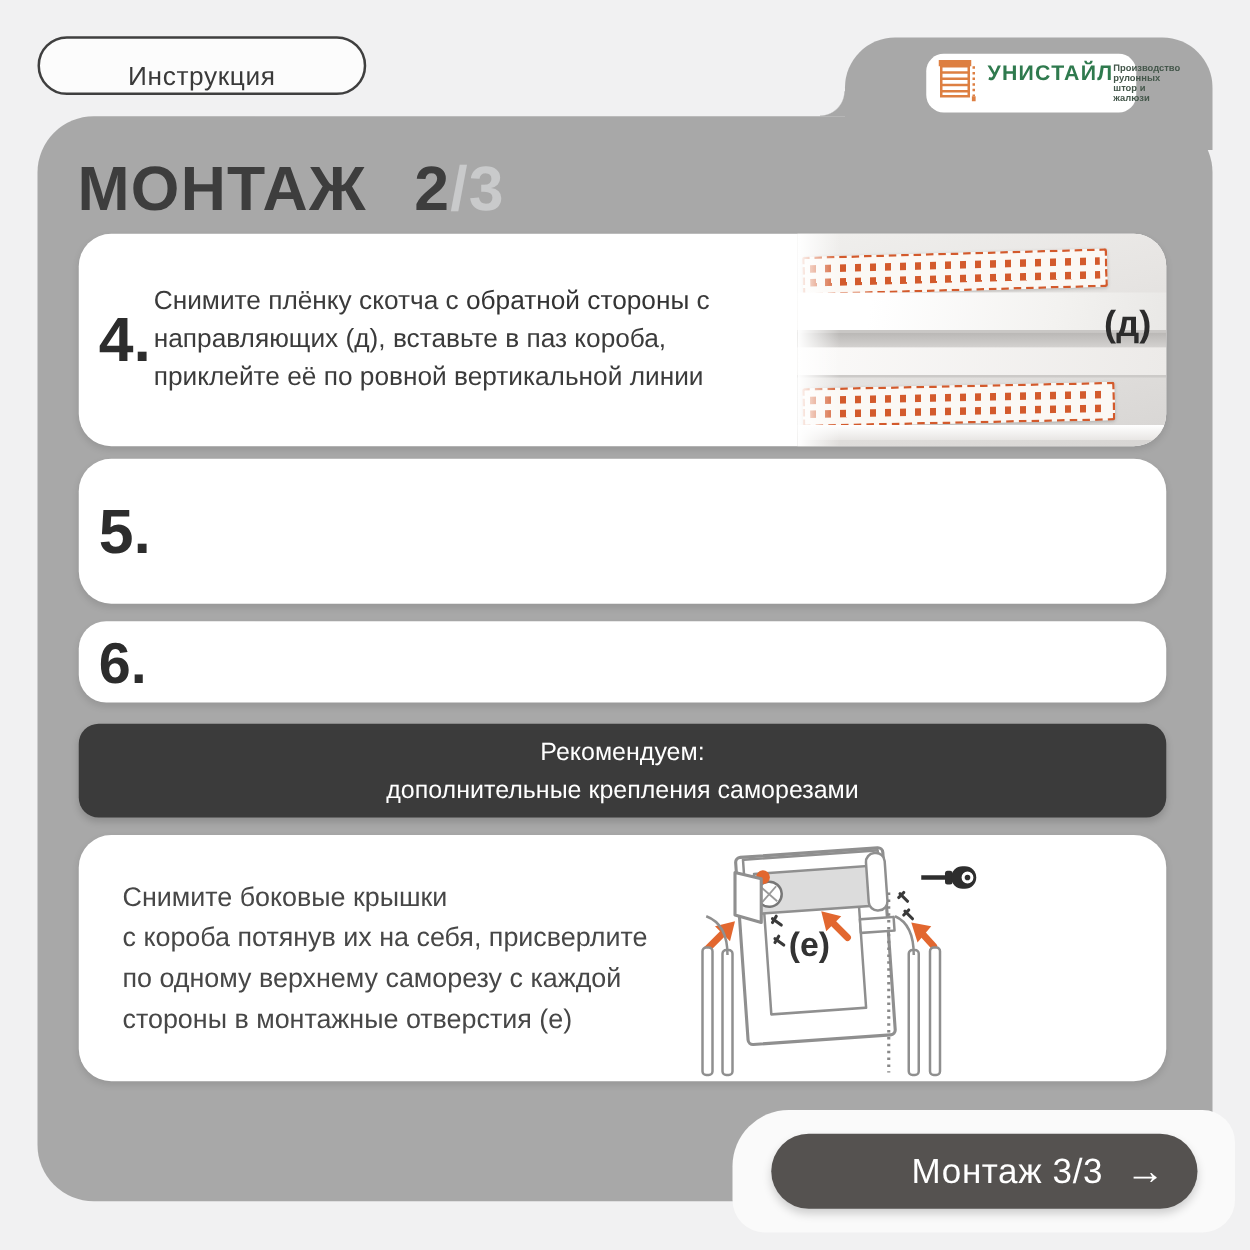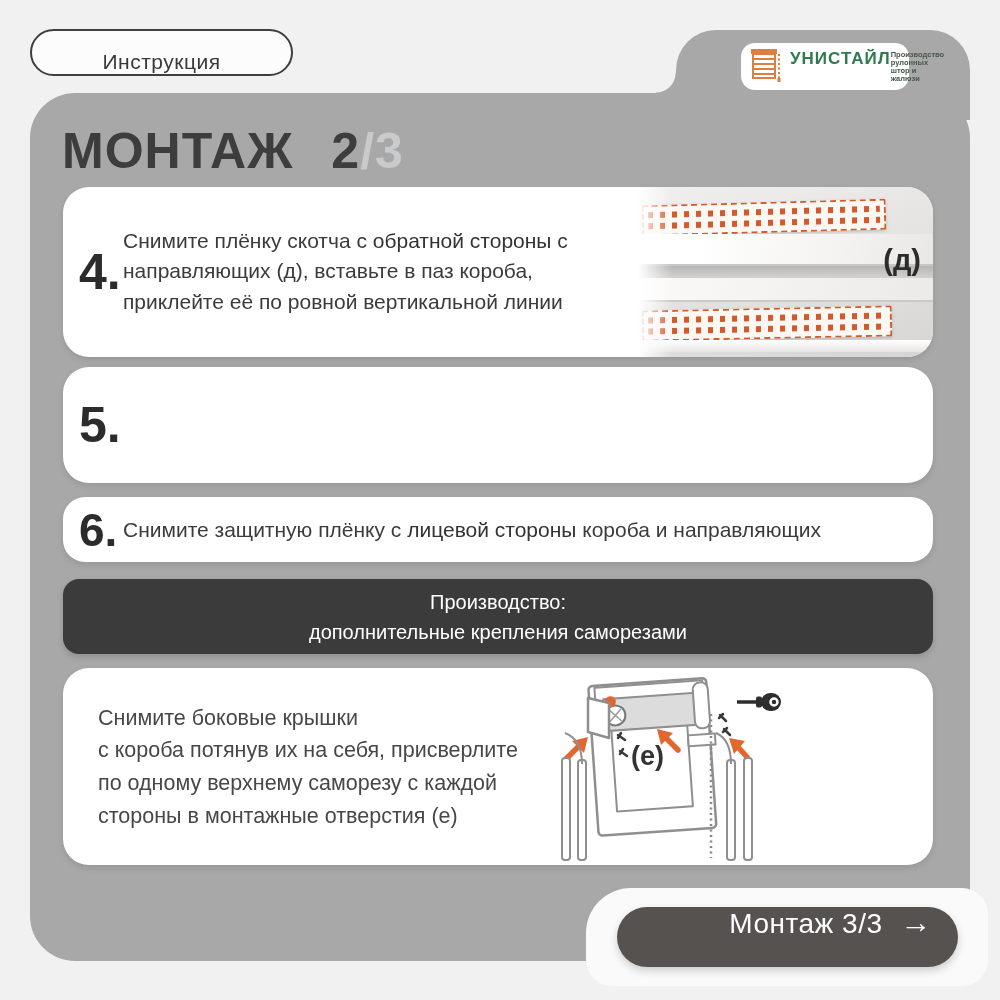--- a/index.html
+++ b/index.html
@@ -105,21 +105,21 @@
   }
   .diagram{position:absolute;left:478px;top:4px;}
   
   .plate{
     position:absolute;left:586px;top:888px;width:402px;height:98px;
     background:#fafafa;border-radius:45px 26px 26px 26px;
   }
   .next-btn{
     position:absolute;left:617px;top:907px;width:341px;height:60px;
     background:#555250;border:none;border-radius:30px;cursor:pointer;
-    display:flex;justify-content:flex-end;
+    display:flex;align-items:center;justify-content:flex-end;
     padding-right:26px;gap:18px;box-sizing:border-box;
     color:#ffffff;font-size:28px;font-family:inherit;letter-spacing:.5px;
     box-shadow:0 4px 8px rgba(0,0,0,.18);
   }
   .next-btn .arrow{font-size:31px;line-height:1;position:relative;top:-1px;}
 </style>
 </head>
 <body>
 
 <div class="panel"></div>
@@ -172,25 +172,24 @@
     <div class="photo-label">(д)</div>
   </div>
 </div>
 
 <div class="card" id="card-5">
   <div class="step-num">5.</div>
 </div>
 
 <div class="card" id="card-6">
   <div class="step-num">6.</div>
-  <div class="step-text"><span>Снимите защитную плёнку с </span><b>лицевой стороны</b><span> короба и направляющих</span></div>
 </div>
 
 <div class="banner">
-  <div>Производство:</div>
+  <div>Рекомендуем:</div>
   <div>дополнительные крепления саморезами</div>
 </div>
 
 <div class="card" id="card-7">
   <div class="final-text">Снимите боковые крышки
 с короба потянув их на себя, присверлите
 по одному верхнему саморезу с каждой
 стороны в монтажные отверстия (е)</div>
   <div class="diagram">
     <svg width="340" height="190" viewBox="0 0 340 190">

